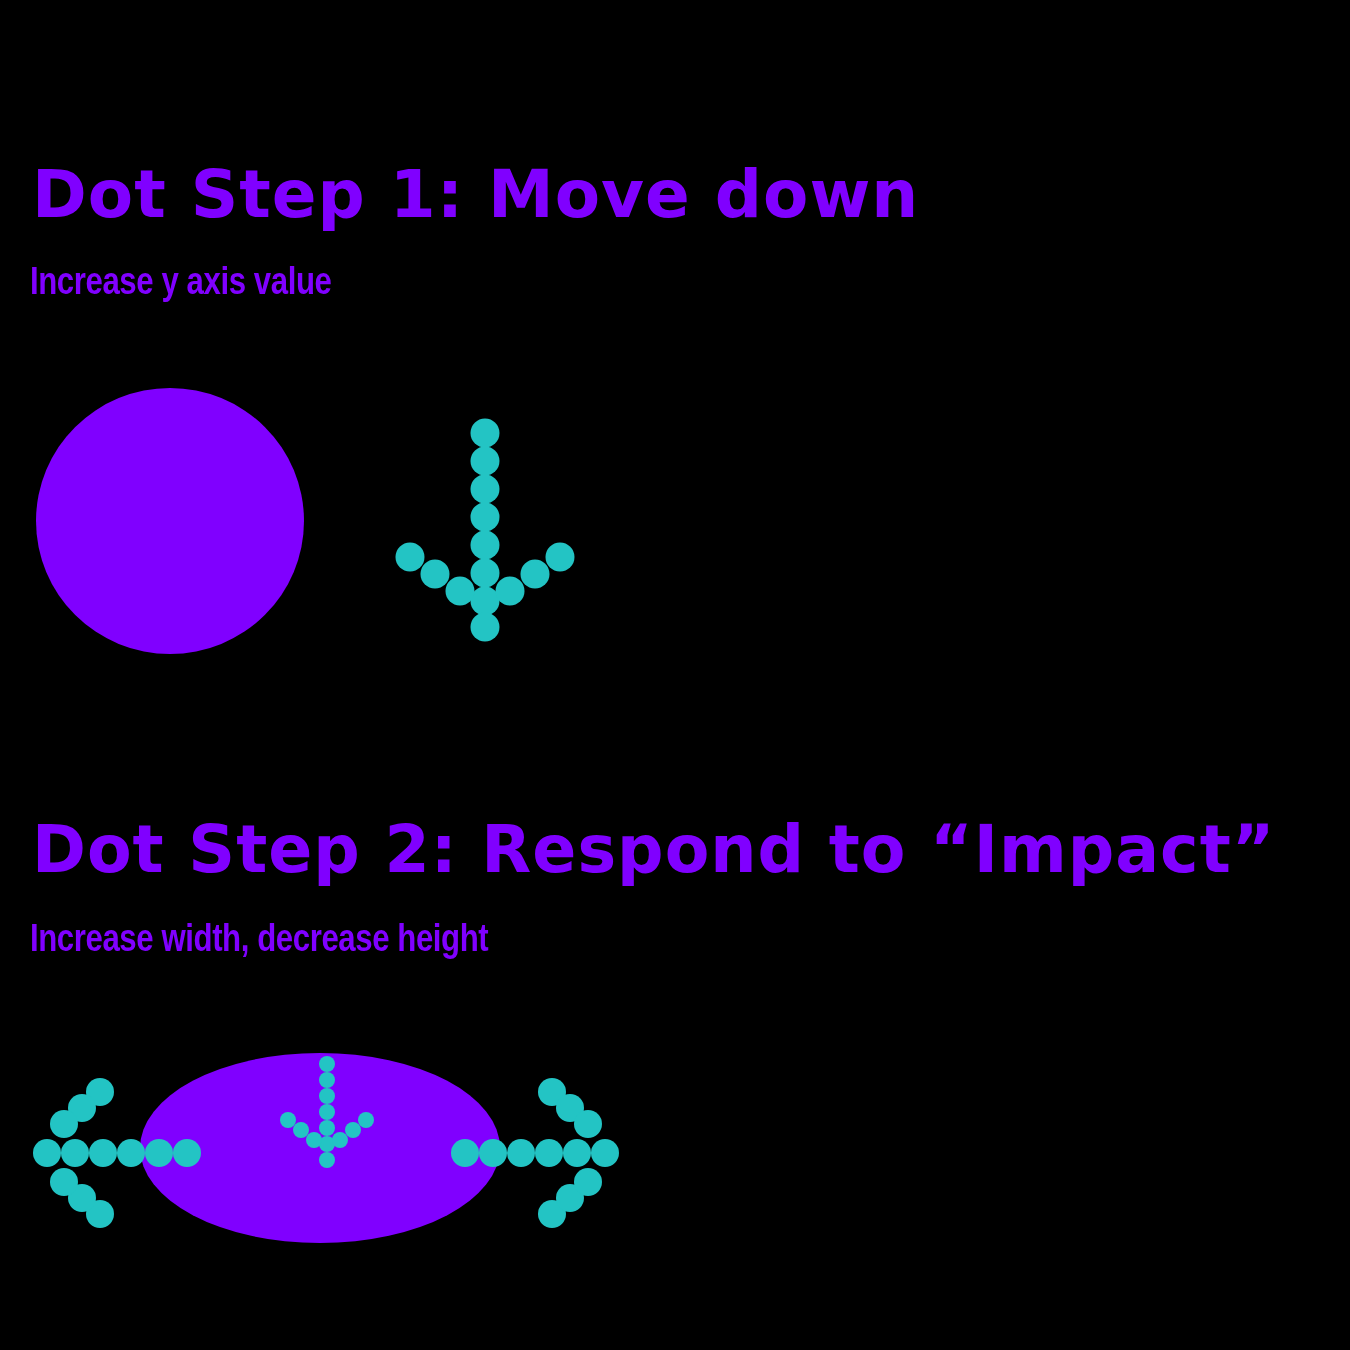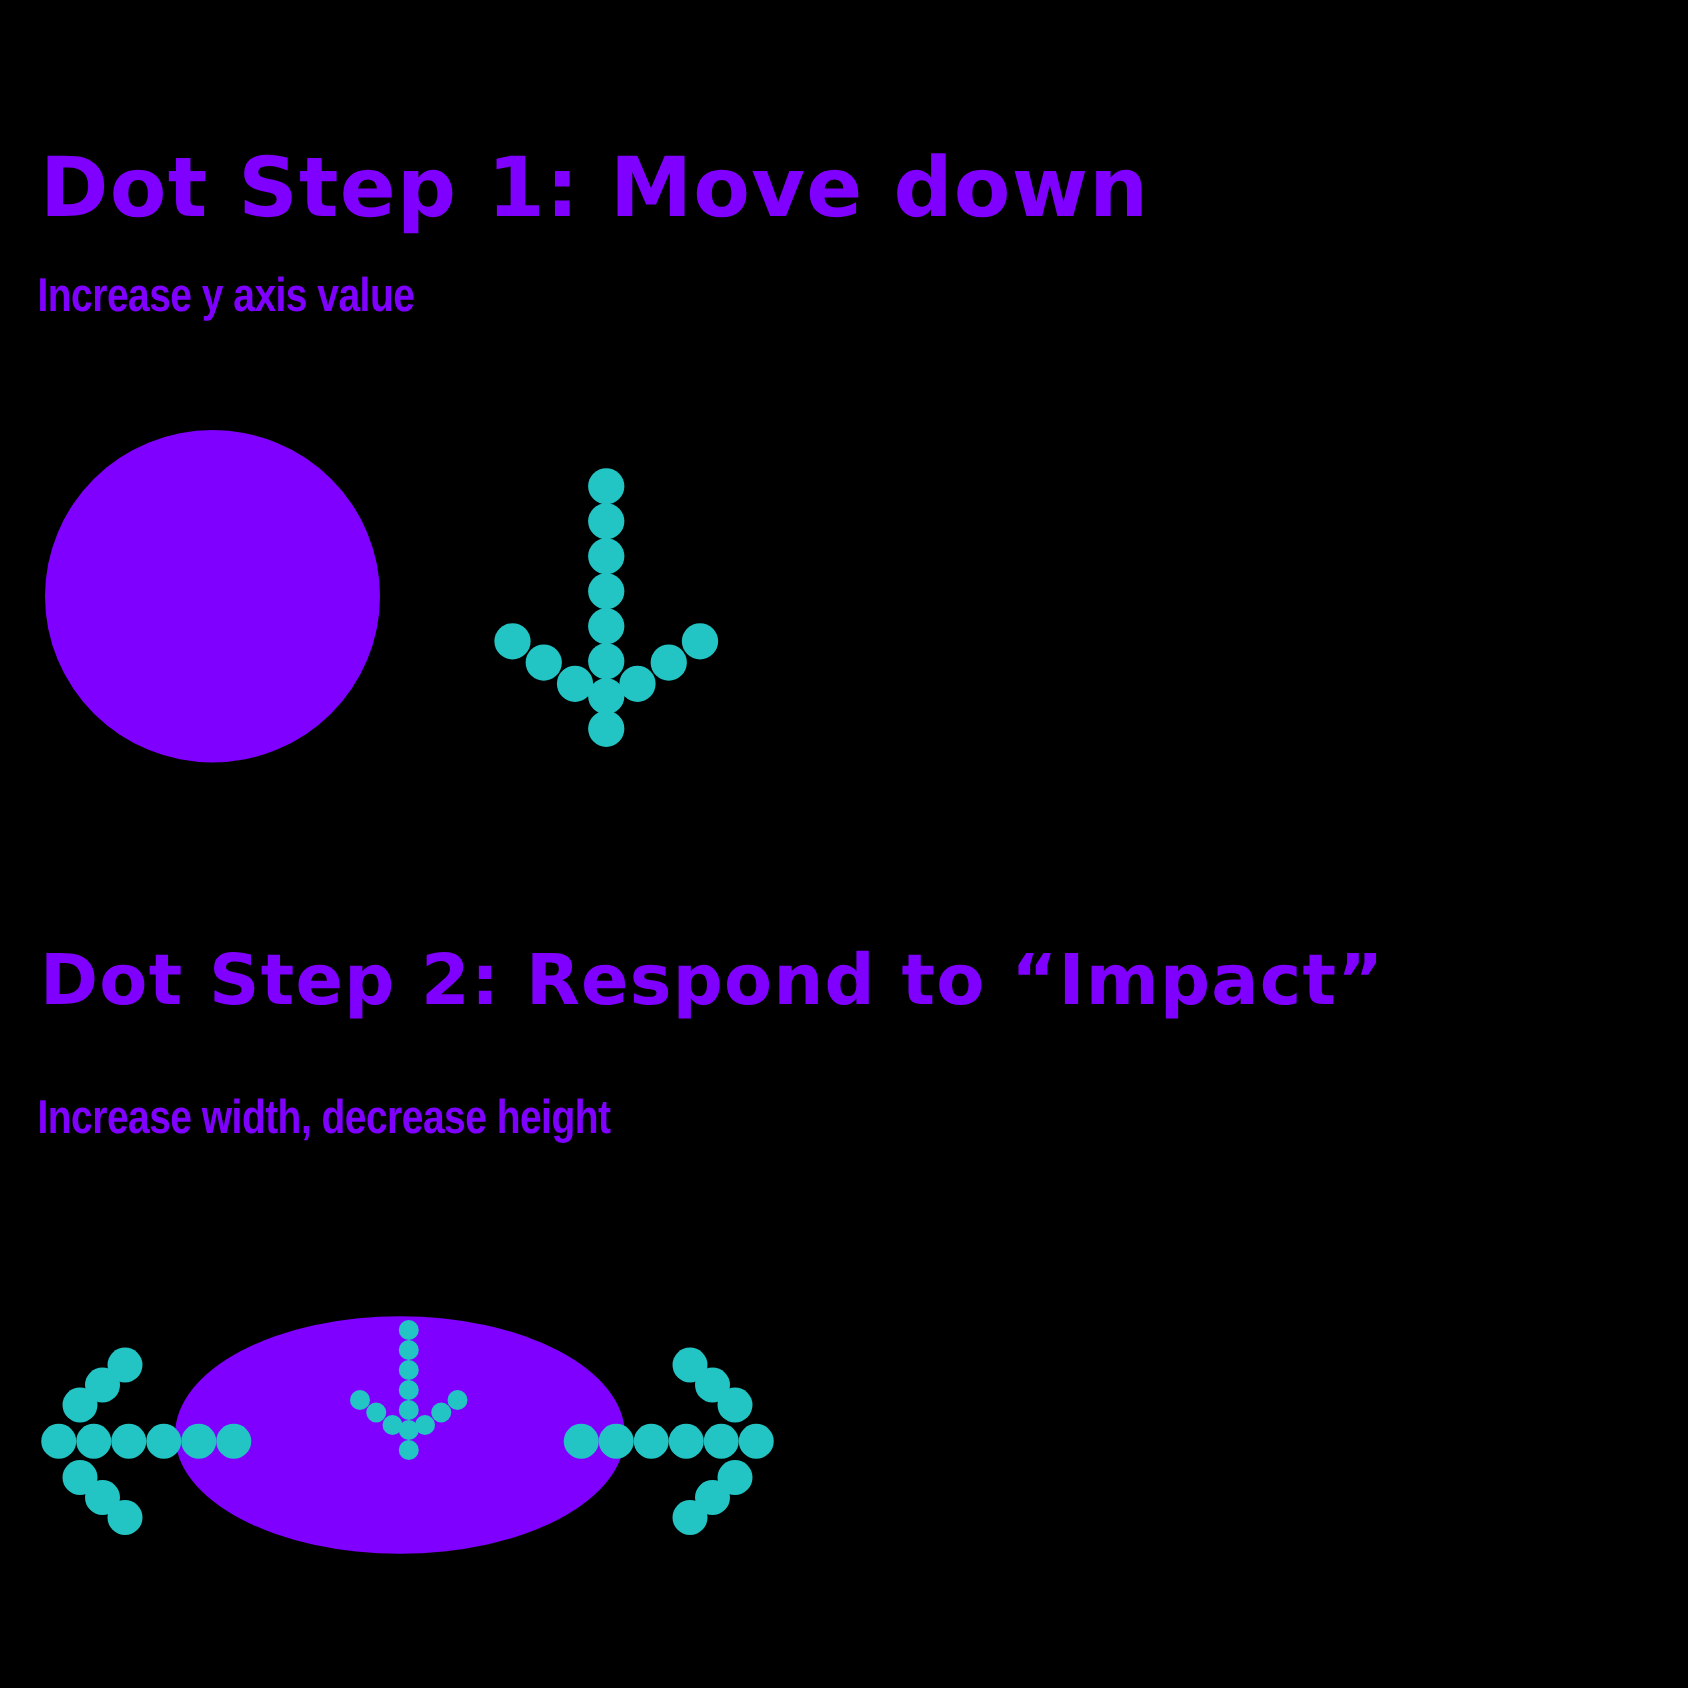--- a/index.html
+++ b/index.html
@@ -13,38 +13,38 @@
     overflow: hidden;
     font-family: "DejaVu Sans", sans-serif;
     position: relative;
   }
   .stage {
     position: absolute;
     left: 0; top: 0;
     width: 1350px;
     height: 1350px;
   }
-  .panel { position: absolute; left: 0; width: 1350px; }
+  .panel { position: absolute; left: 0; width: 1350px; margin-top: 44px; }
   #panel-1 { top: 0; height: 680px; }
   #panel-2 { top: 660px; height: 690px; }
 
   .heading {
     position: absolute;
     left: 32px;
     margin: 0;
     color: #8000FF;
     font-family: "DejaVu Sans", sans-serif;
     font-weight: 700;
     font-size: 66px;
     line-height: 1;
     letter-spacing: 1px;
     white-space: nowrap;
   }
   #panel-1 .heading { top: 118px; }
-  #panel-2 .heading { top: 97px; font-size: 56px; }
+  #panel-2 .heading { top: 113px; font-size: 65px; }
 
   .subheading {
     position: absolute;
     left: 30px;
     margin: 0;
     color: #8000FF;
     font-family: "Liberation Sans Narrow", "Liberation Sans", sans-serif;
     font-weight: 700;
     font-size: 38px;
     line-height: 1;

